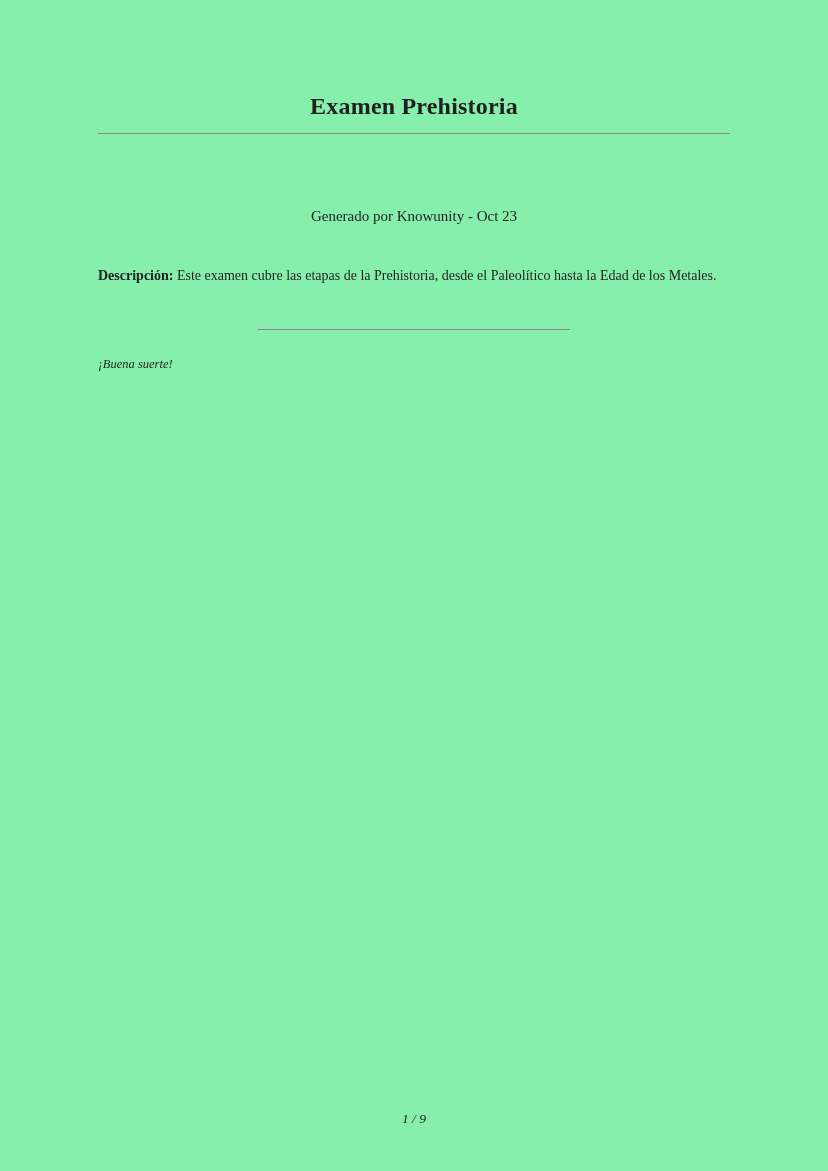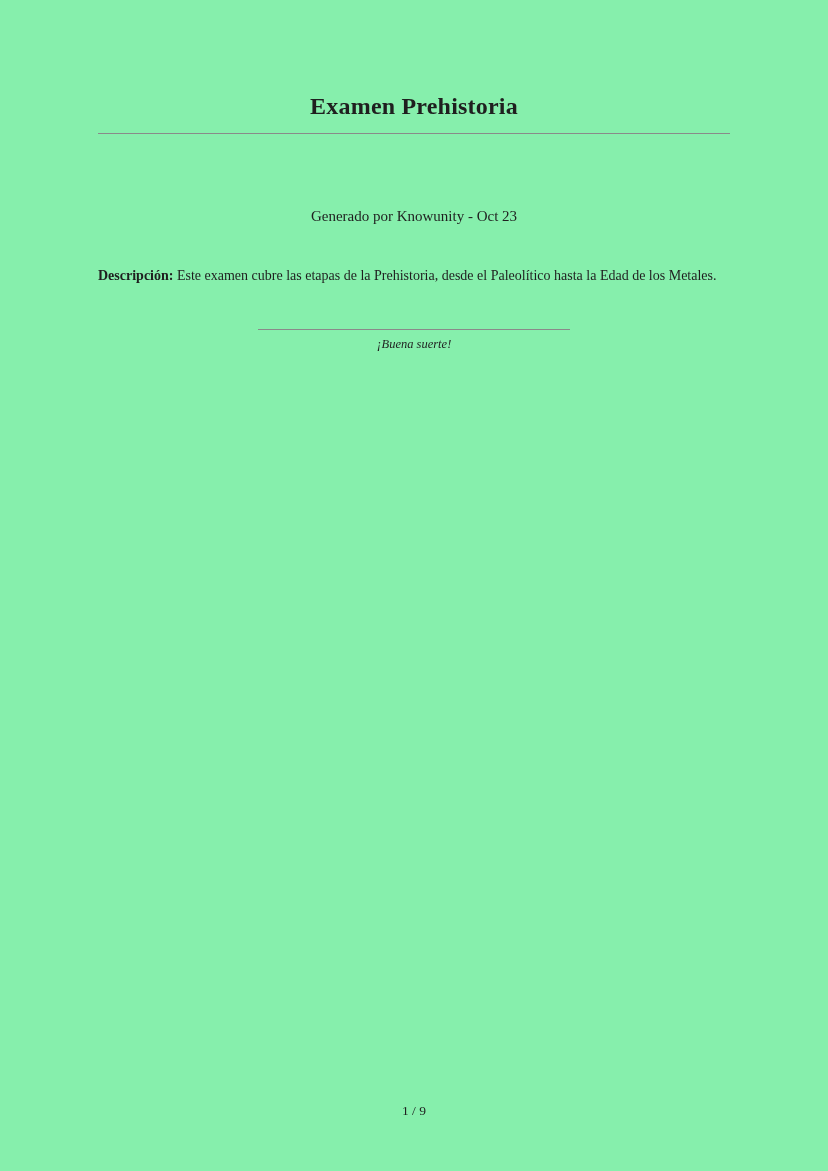--- a/index.html
+++ b/index.html
@@ -52,34 +52,34 @@
     font-weight: bold;
   }
   .center-rule {
     border: none;
     border-top: 1px solid #8a8a8a;
     width: 312px;
     margin: 42px auto 0 auto;
     height: 0;
   }
   .good-luck {
-    margin: 6px 0 0 0;
-    text-align: center;
+    margin: 26px 0 0 0;
     font-style: italic;
     font-size: 12.5px;
     line-height: 16px;
   }
   .page-footer {
     position: absolute;
     left: 0;
     right: 0;
-    bottom: 52px;
+    bottom: 44px;
     text-align: center;
     font-size: 13.5px;
     line-height: 17px;
+    font-style: italic;
   }
 </style>
 </head>
 <body>
 
 <div class="page">
   <div class="content">
 
     <h1 class="doc-title">Examen Prehistoria</h1>
 

